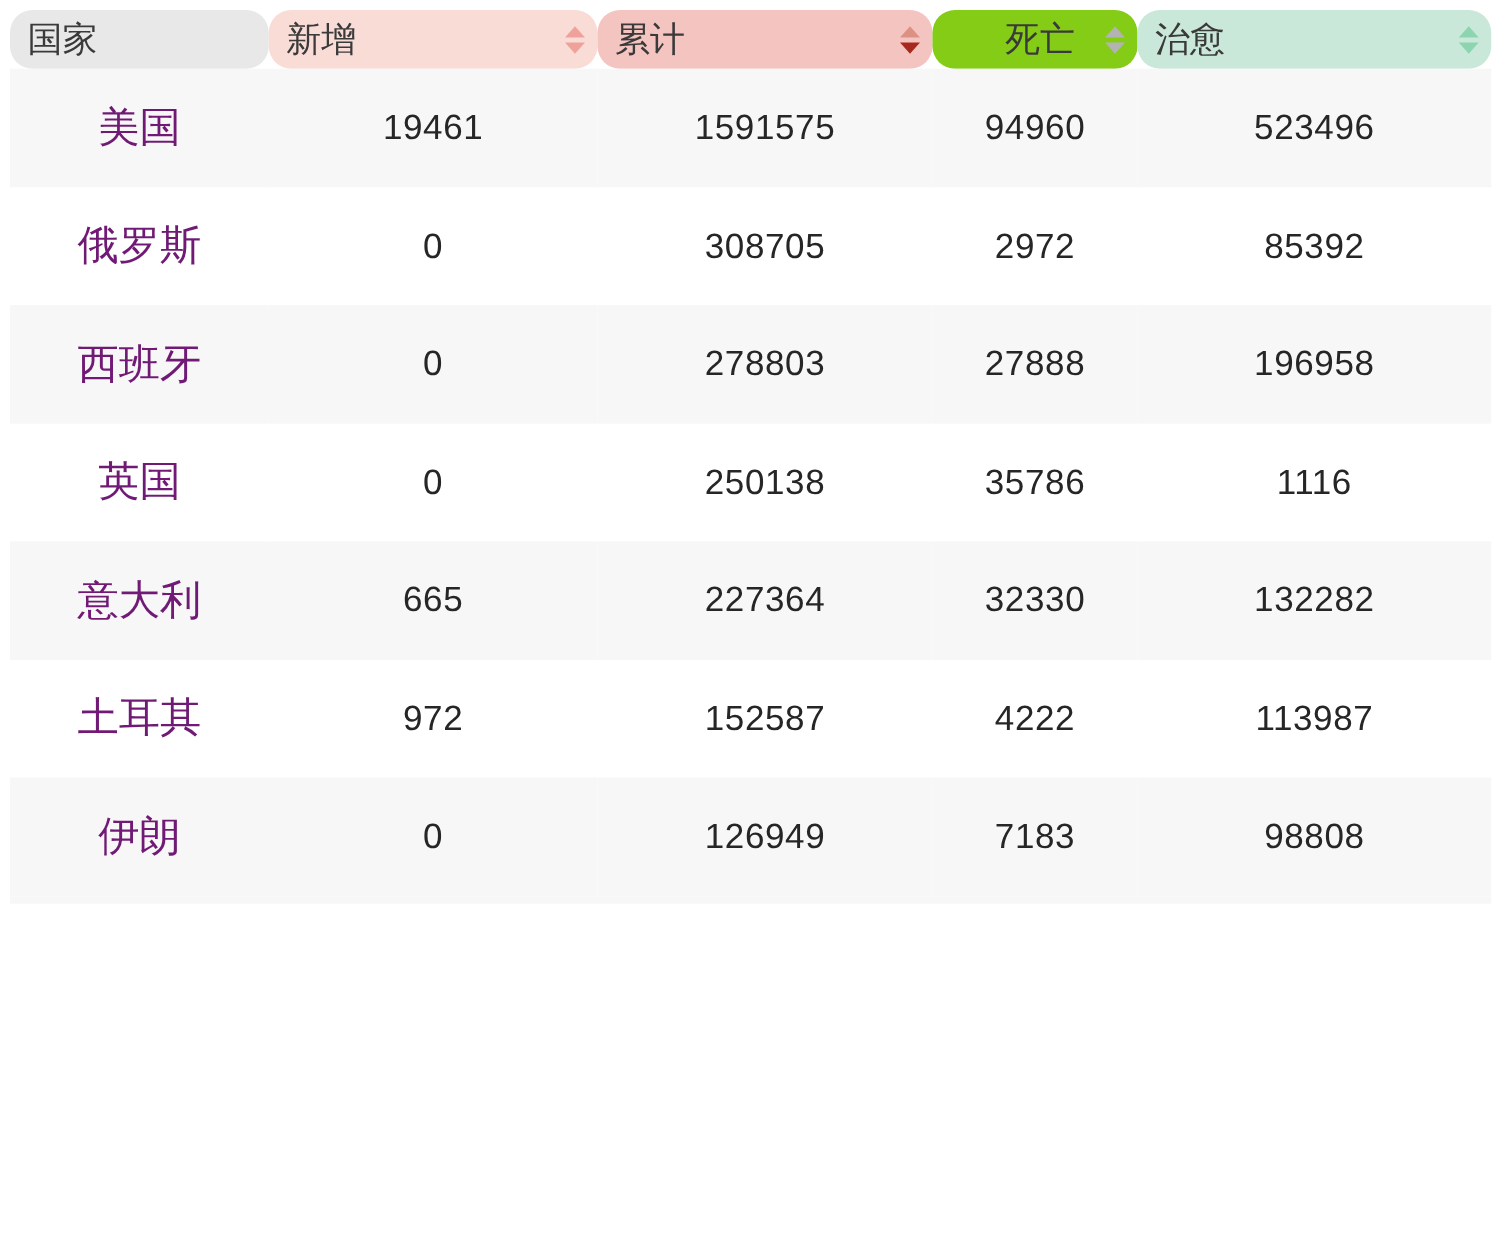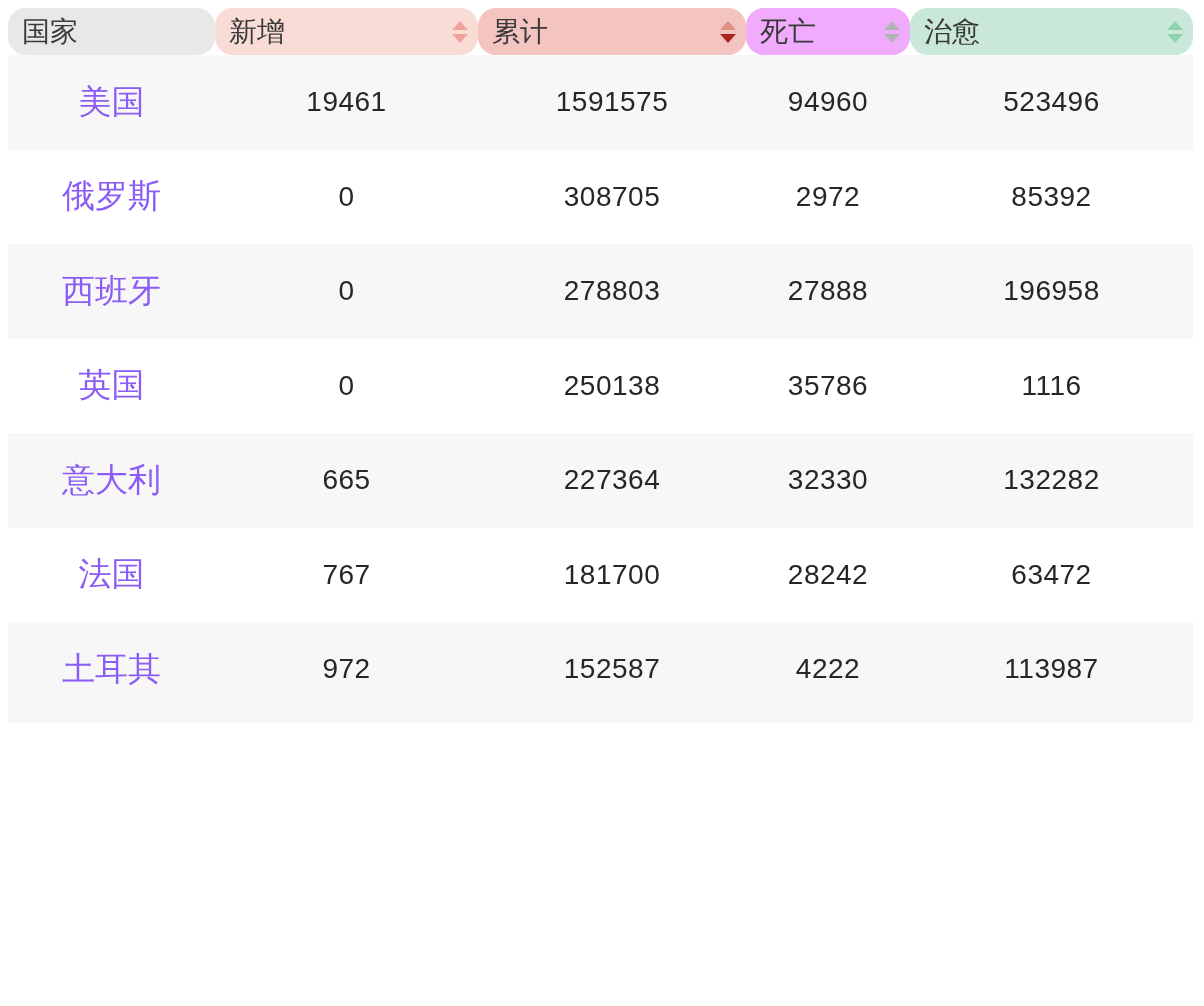--- a/index.html
+++ b/index.html
@@ -34,21 +34,21 @@
     font-weight: normal;
     font-size: 28px;
     color: #3a3a3a;
     text-align: left;
     vertical-align: middle;
     border-radius: 18px;
   }
   th.col-country { background: #e8e8e8; }
   th.col-new     { background: #f9dcd6; }
   th.col-total   { background: #f4c4c0; }
-  th.col-death   { background: #f0abfc; }
+  th.col-death   { background: #84cc16; padding-left: 44px; }
   th.col-cure    { background: #c9e8d9; }
 
   .hcell {
     display: flex;
     align-items: center;
     justify-content: space-between;
     padding: 0 10px 0 14px;
     height: 100%;
     cursor: pointer;
   }
@@ -88,21 +88,21 @@
   tbody td {
     padding: 0;
     text-align: center;
     vertical-align: middle;
     font-size: 28px;
     color: #262626;
     letter-spacing: 0.5px;
   }
   td.country-cell { font-size: 33px; letter-spacing: 0; }
   a.country {
-    color: #8b5cf6;
+    color: #701a75;
     text-decoration: none;
     cursor: pointer;
   }
   .partial-row {
     width: 1185px;
     height: 6px;
     background: #f7f7f7;
   }
 </style>
 </head>
@@ -192,29 +192,29 @@
         <td>1116</td>
       </tr>
       <tr>
         <td class="country-cell"><a class="country">意大利</a></td>
         <td>665</td>
         <td>227364</td>
         <td>32330</td>
         <td>132282</td>
       </tr>
       <tr>
-        <td class="country-cell"><a class="country">法国</a></td>
-        <td>767</td>
-        <td>181700</td>
-        <td>28242</td>
-        <td>63472</td>
-      </tr>
-      <tr>
         <td class="country-cell"><a class="country">土耳其</a></td>
         <td>972</td>
         <td>152587</td>
         <td>4222</td>
         <td>113987</td>
       </tr>
+      <tr>
+        <td class="country-cell"><a class="country">伊朗</a></td>
+        <td>0</td>
+        <td>126949</td>
+        <td>7183</td>
+        <td>98808</td>
+      </tr>
     </tbody>
   </table>
   <div class="partial-row"></div>
 </div>
 
 </body></html>

